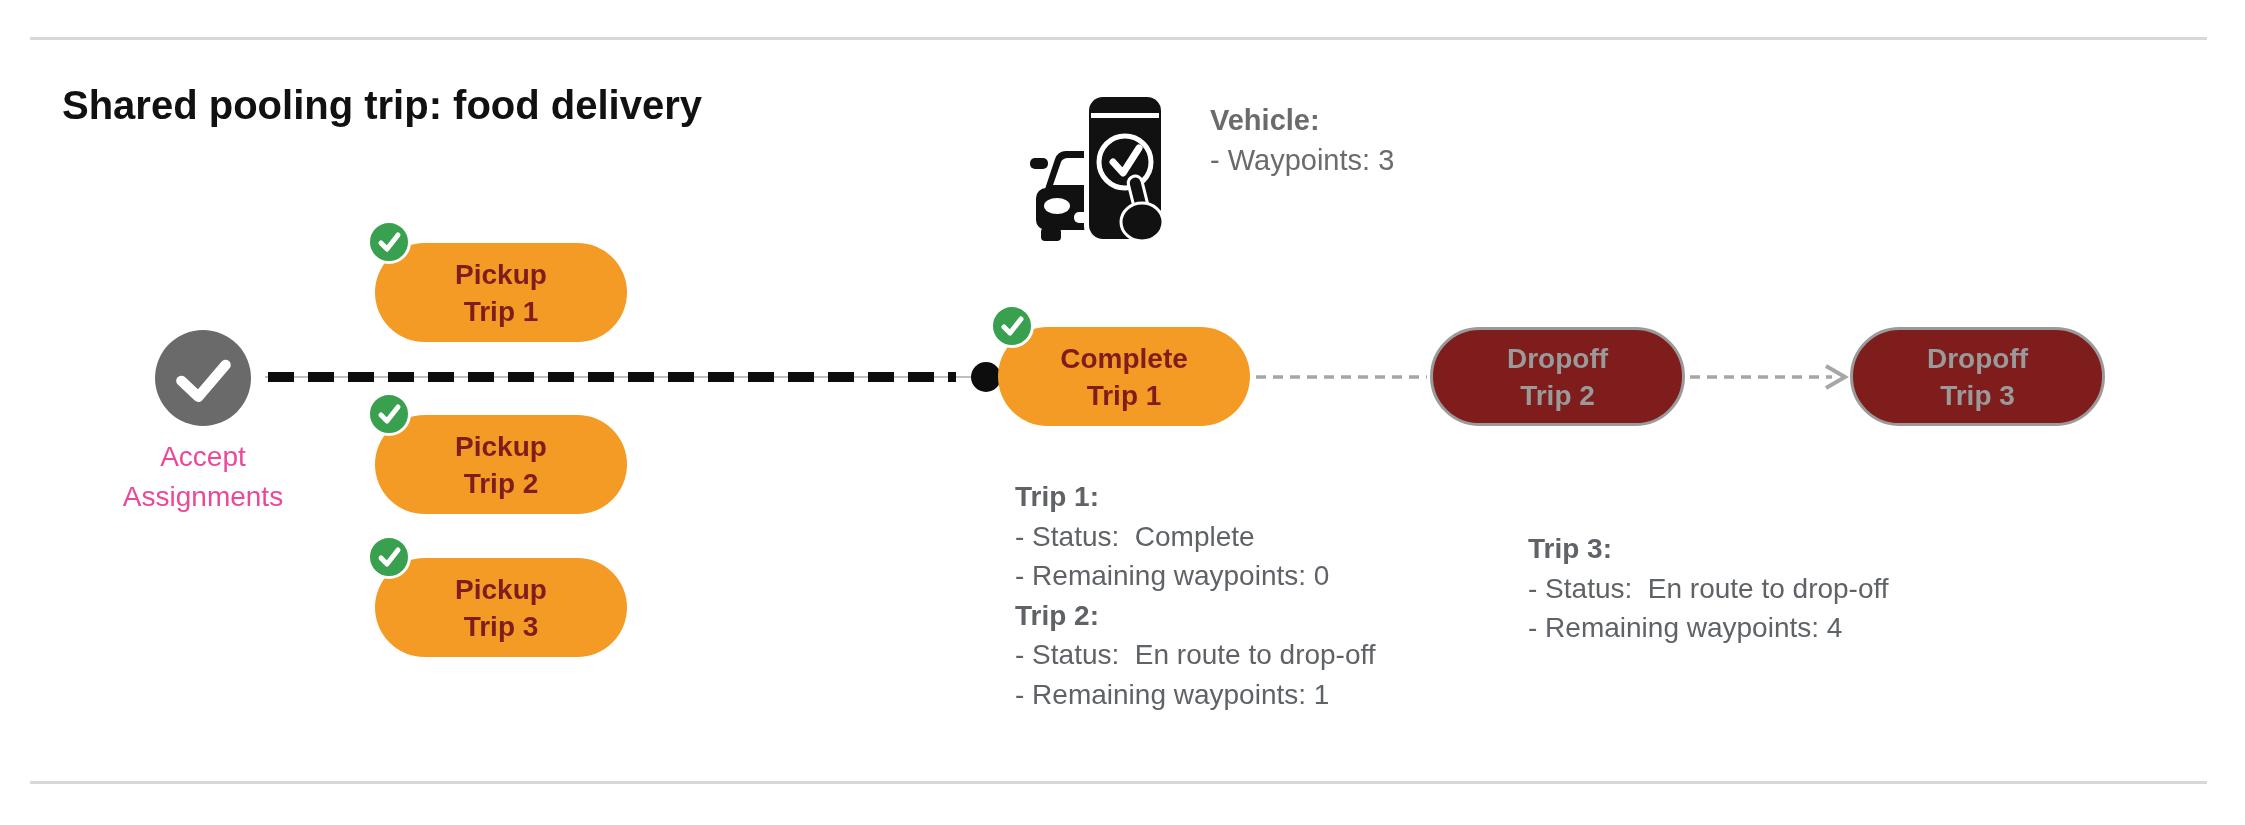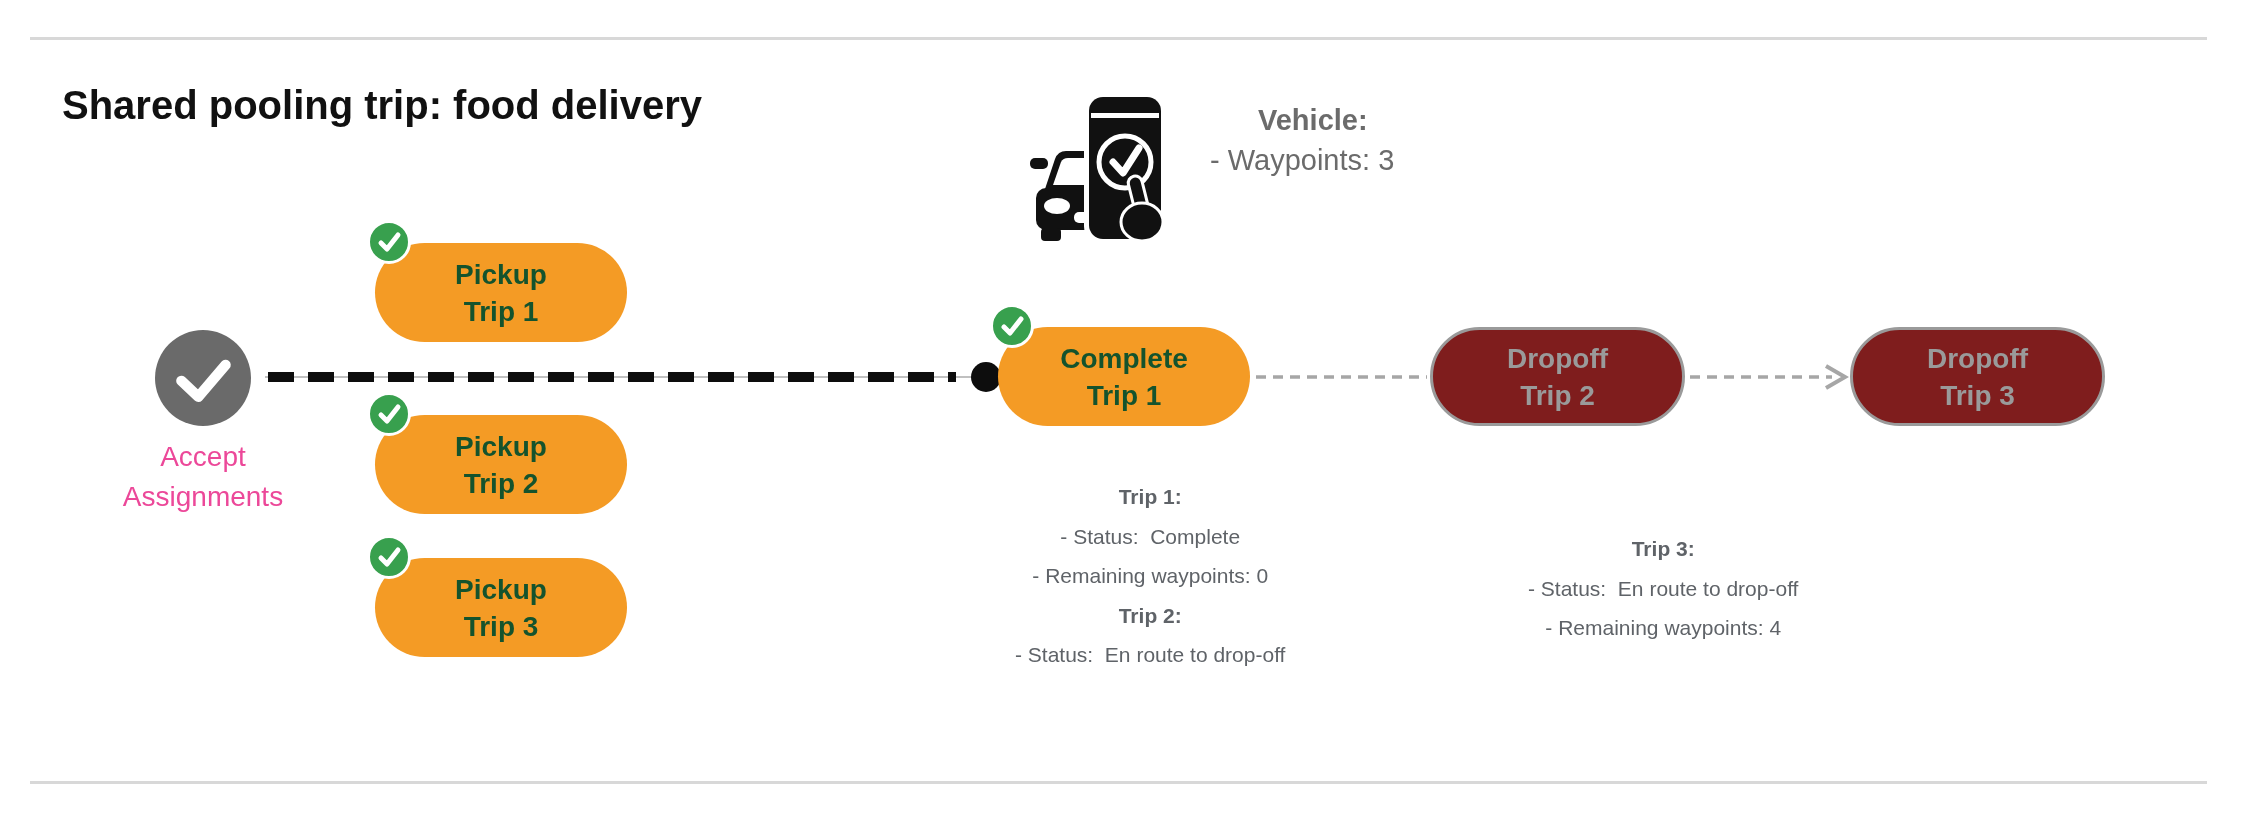--- a/index.html
+++ b/index.html
@@ -44,21 +44,21 @@
     height: 153px;
   }
   .vehicle-text {
     position: absolute;
     left: 1210px;
     top: 100px;
     color: #6b6b6b;
     font-size: 29px;
     line-height: 40px;
   }
-  .vehicle-text .head { font-weight: bold; margin-left: 48px; }
+  .vehicle-text .head { font-weight: bold; }
 
   
   .accept-circle {
     position: absolute;
     left: 155px;
     top: 330px;
     width: 96px;
     height: 96px;
     border-radius: 50%;
     background: #6a6a6a;
@@ -81,21 +81,21 @@
     height: 99px;
     border-radius: 55px;
     display: flex;
     flex-direction: column;
     justify-content: center;
     align-items: center;
     box-sizing: border-box;
   }
   .pill.filled {
     background: #f49b25;
-    color: #14532d;
+    color: #7f1d1d;
   }
   .pill.outline {
     background: #7f1d1d;
     border: 3px solid #9a9a9a;
     color: #9a9a9a;
     width: 255px;
   }
   .pill .line {
     font-size: 28px;
     font-weight: bold;
@@ -127,23 +127,22 @@
     top: 0;
     width: 2245px;
     height: 825px;
     pointer-events: none;
   }
 
   
   .status-block {
     position: absolute;
     color: #5f6368;
-    font-size: 21px;
+    font-size: 28px;
     line-height: 39.5px;
-    text-align: center;
   }
   .status-block .heading { font-weight: bold; }
   .status-block div { white-space: pre; }
   .status-block-1 { left: 1015px; top: 477px; }
   .status-block-2 { left: 1528px; top: 529px; }
 </style>
 </head>
 <body>
 
 <div class="divider top"></div>
@@ -247,19 +246,20 @@
   <span class="line">Dropoff</span>
   <span class="line">Trip 3</span>
 </div>
 
 <div class="status-block status-block-1">
   <div class="heading">Trip 1:</div>
   <div>- Status:  Complete</div>
   <div>- Remaining waypoints: 0</div>
   <div class="heading">Trip 2:</div>
   <div>- Status:  En route to drop-off</div>
+  <div>- Remaining waypoints: 1</div>
 </div>
 
 <div class="status-block status-block-2">
   <div class="heading">Trip 3:</div>
   <div>- Status:  En route to drop-off</div>
   <div>- Remaining waypoints: 4</div>
 </div>
 
 </body></html>

